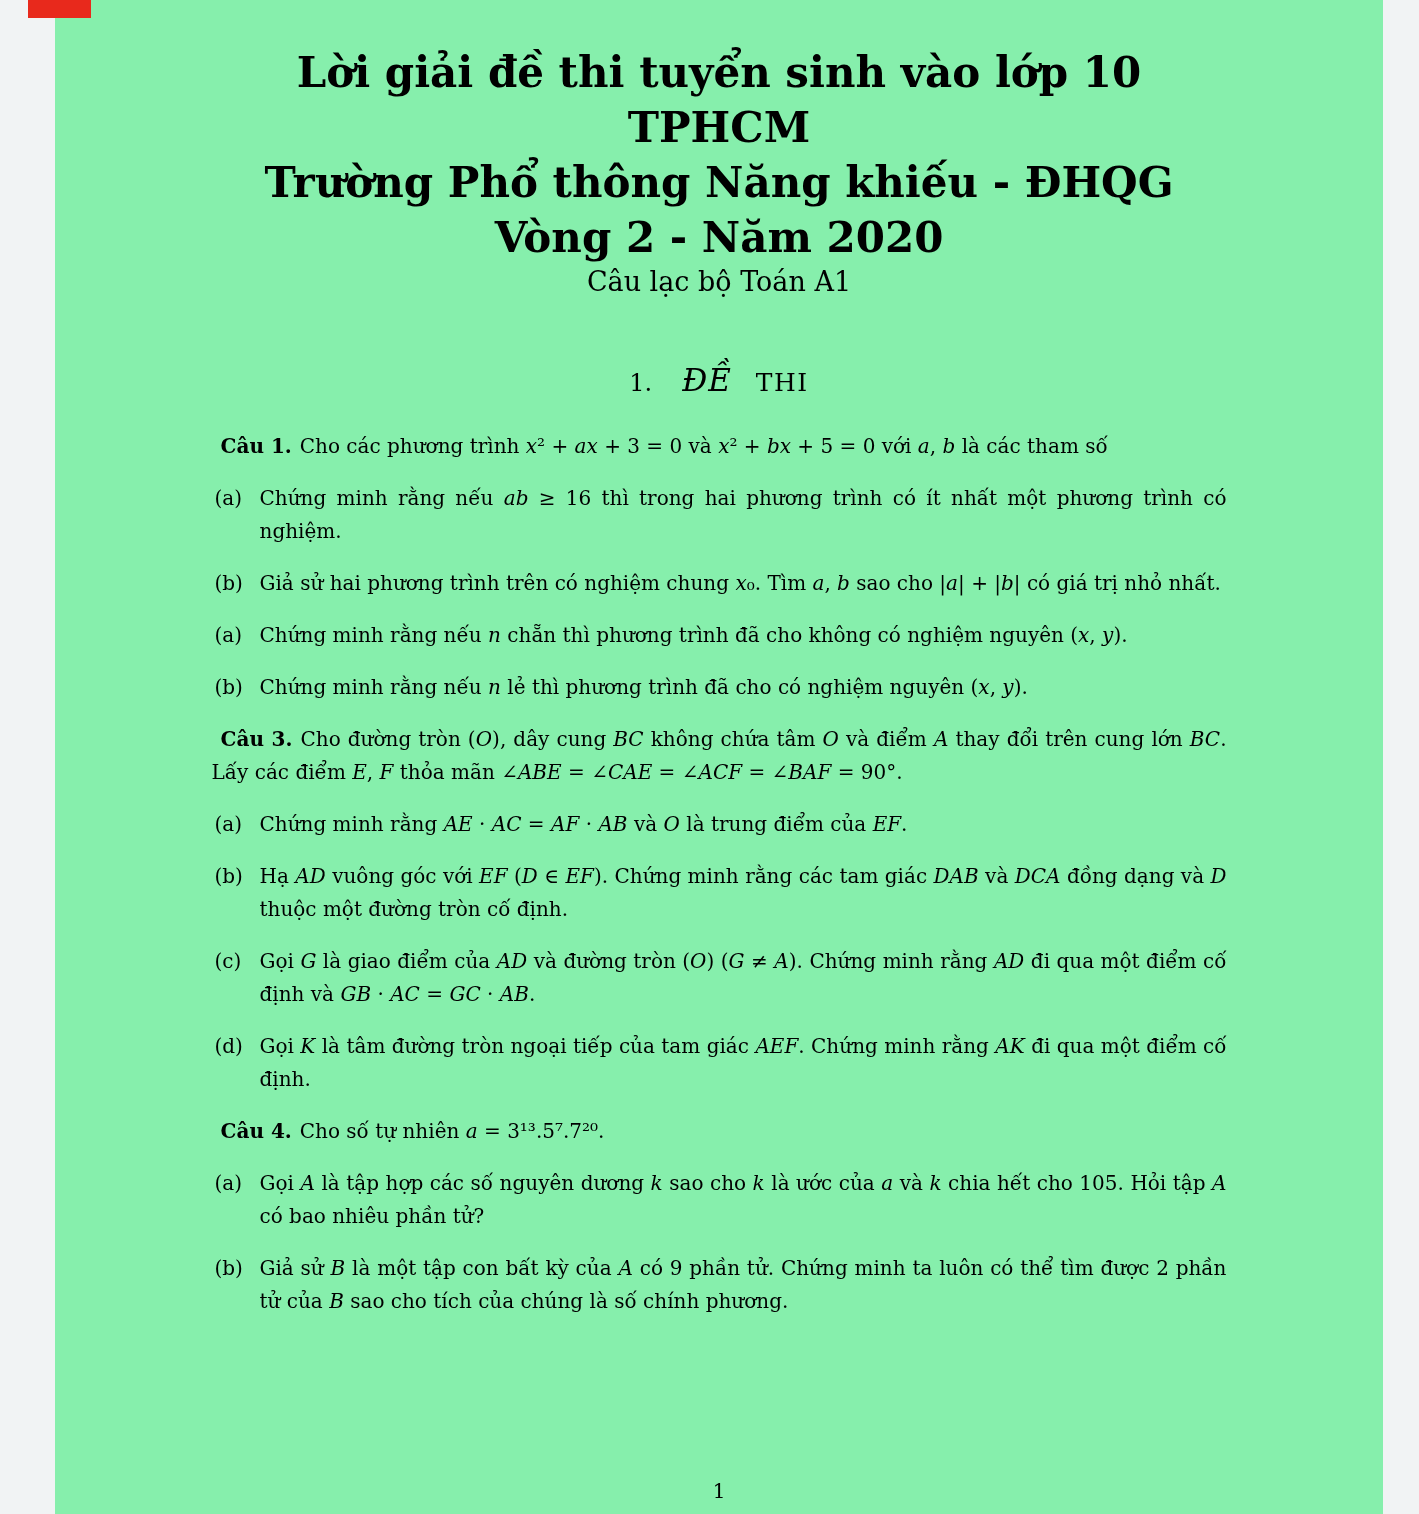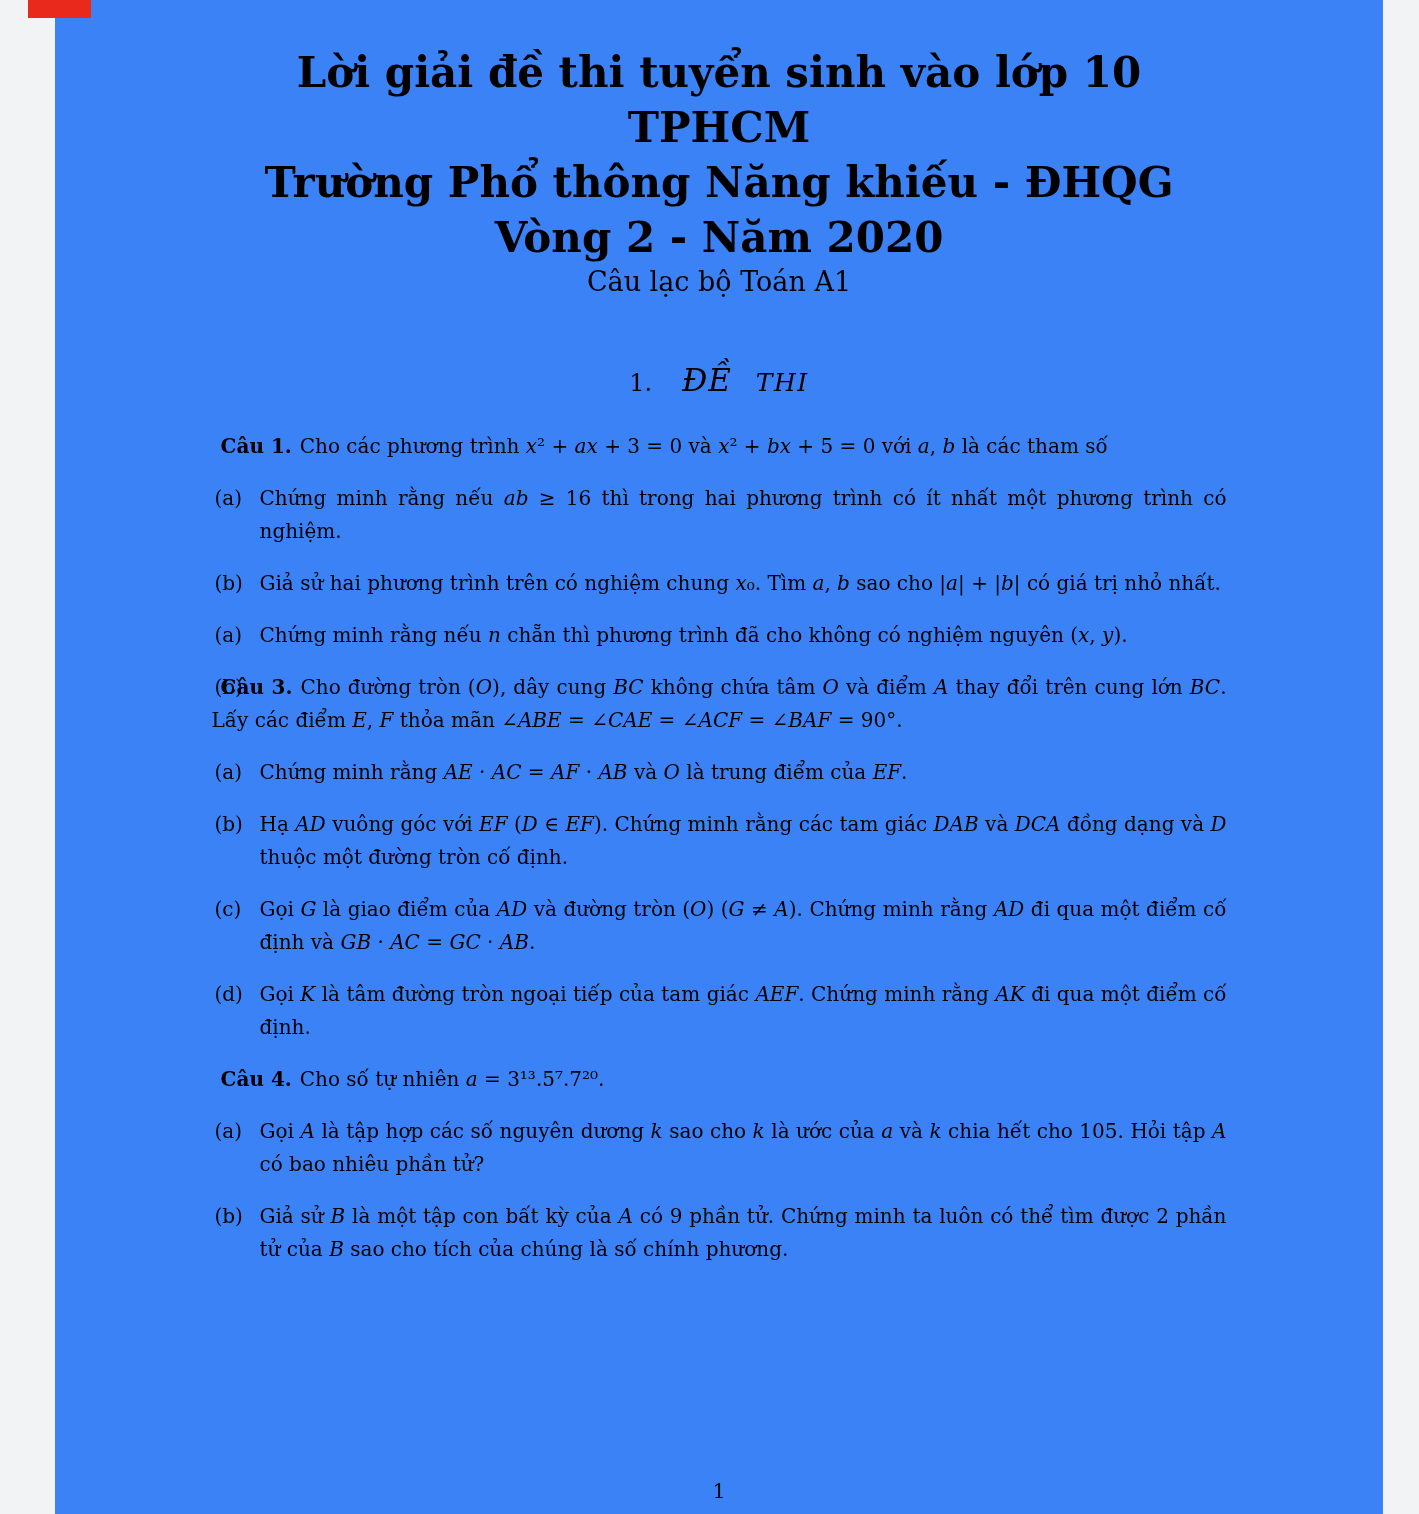--- a/index.html
+++ b/index.html
@@ -5,30 +5,30 @@
   html, body { margin:0; padding:0; }
   body {
     width:1419px; height:1514px; position:relative; overflow:hidden;
     background:#ffffff; color:#000000;
     font-family:"DejaVu Serif","Liberation Serif","DejaVu Sans",serif;
   }
   .gutter { position:absolute; top:0; height:100%; background:#f1f3f4; }
   .gutter-left  { left:0; width:55px; }
   .gutter-right { right:0; width:36px; }
   .red-marker { position:absolute; left:28px; top:0; width:63px; height:18px; background:#e8291c; z-index:5; }
-  .page { position:absolute; left:55px; right:36px; top:0; bottom:0; background:#3b82f6; }
+  .page { position:absolute; left:55px; right:36px; top:0; bottom:0; background:#86efac; }
   .content { width:1015px; margin:0 auto; padding-top:45px; font-size:20px; line-height:33px; }
 
   .doc-title { text-align:center; font-weight:bold; font-size:42px; line-height:55px; }
   .author { text-align:center; font-size:27px; line-height:33px; }
 
   .section-heading { text-align:center; margin-top:60px; line-height:44px; }
   .sec-num   { font-size:24px; margin-right:30px; }
   .sec-big   { font-size:31px; letter-spacing:1px;font-style:italic; }
-  .sec-small { font-size:25px; margin-left:24px; letter-spacing:1.5px;font-style:italic; }
+  .sec-small { font-size:25px; margin-left:24px; letter-spacing:1.5px; }
 
   .problems { margin-top:24px; }
   .statement { margin-top:19px; text-align:justify; }
   .plabel { font-weight:bold; margin-right:8px;margin-left:9px; }
   .item { position:relative; padding-left:48px; margin-top:19px; text-align:justify; }
   .item .marker { position:absolute; left:3px; top:0; }
   i { font-style:italic; }
 
   .page-number { position:absolute; bottom:6px; left:0; right:0; text-align:center; font-size:20px; line-height:33px; }
 </style>
@@ -71,21 +71,21 @@
     </div>
       </div>
 
       <div class="problem">
         <div>
       <div class="item">
         <span class="marker">(a)</span><span class="itext"><span>Chứng minh rằng nếu </span><i>n</i><span> chẵn thì phương trình đã cho không có nghiệm nguyên (</span><i>x</i><span>, </span><i>y</i><span>).</span></span>
       </div>
 
       <div class="item">
-        <span class="marker">(b)</span>
+        <span class="marker">(b)</span><span class="itext"><span>Chứng minh rằng nếu </span><i>n</i><span> lẻ thì phương trình đã cho có nghiệm nguyên (</span><i>x</i><span>, </span><i>y</i><span>).</span></span>
       </div>
     </div>
       </div>
 
       <div class="problem">
         <div class="statement">
           <span class="plabel">Câu 3.</span><span><span>Cho đường tròn (</span><i>O</i><span>), dây cung </span><i>BC</i><span> không chứa tâm </span><i>O</i><span> và điểm </span><i>A</i><span> thay đổi trên cung lớn </span><i>BC</i><span>. Lấy các điểm </span><i>E</i><span>, </span><i>F</i><span> thỏa mãn ∠</span><i>ABE</i><span> = ∠</span><i>CAE</i><span> = ∠</span><i>ACF</i><span> = ∠</span><i>BAF</i><span> = 90°.</span></span>
         </div>
         <div>
       <div class="item">

